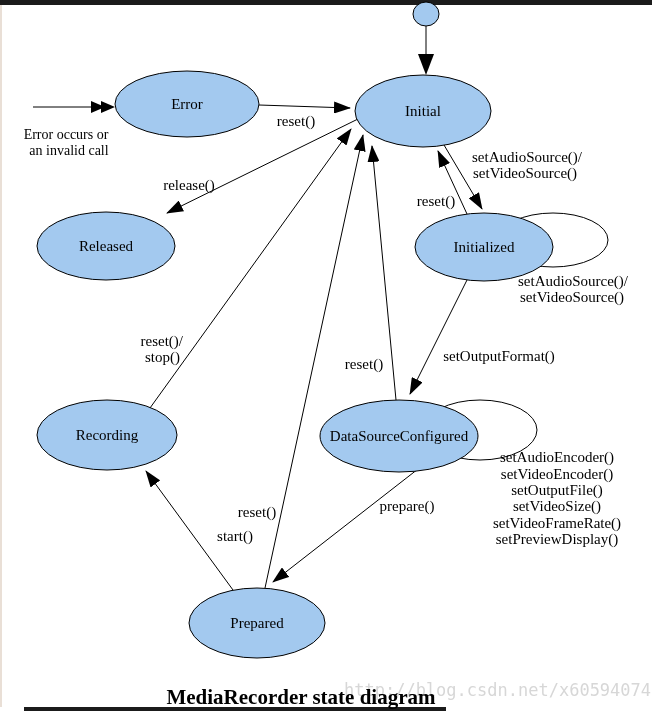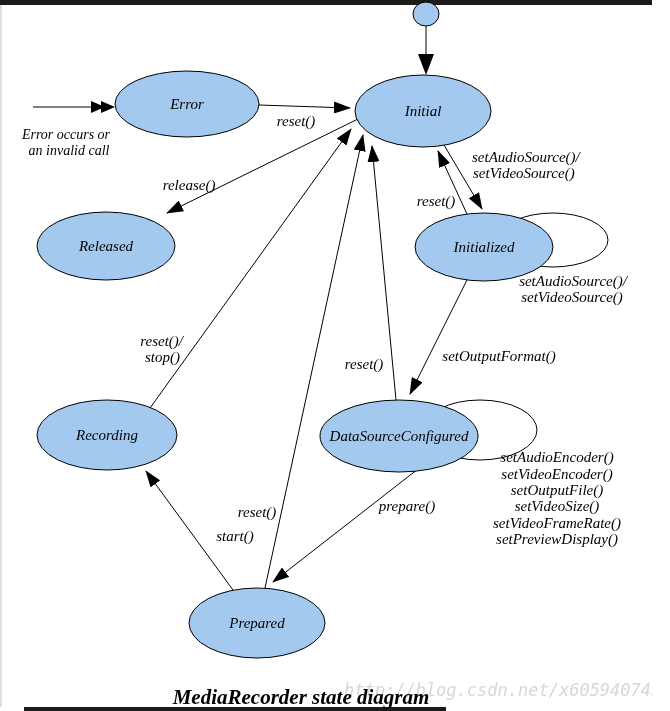--- a/index.html
+++ b/index.html
@@ -1,17 +1,17 @@
 <!DOCTYPE html>
 <html><head>
 <meta charset="utf-8">
 <style>
   html,body{margin:0;padding:0;background:#ffffff;}
   .stage{position:relative;width:652px;height:711px;overflow:hidden;background:#ffffff;
-         font-family:"Liberation Serif","DejaVu Serif",serif;font-style:italic;}
+         font-family:"Liberation Serif","DejaVu Serif",serif;}
   svg{display:block}
   .state-label{font-family:"Liberation Serif","DejaVu Serif",serif;font-size:15px;fill:#000;}
   .edge-label{font-family:"Liberation Serif","DejaVu Serif",serif;font-size:15px;fill:#000;}
   .note-label{font-family:"Liberation Serif","DejaVu Serif",serif;font-size:14px;fill:#000;}
   .title-label{font-family:"Liberation Serif","DejaVu Serif",serif;font-size:21px;font-weight:bold;fill:#000;}
   .watermark-label{font-family:"DejaVu Sans Mono","Liberation Mono",monospace;font-size:17px;}
   .edge{stroke:#000;stroke-width:1;fill:none;}
   .loop{stroke:#000;stroke-width:1;fill:#ffffff;}
   .state{stroke:#000;stroke-width:1;}
 </style>

